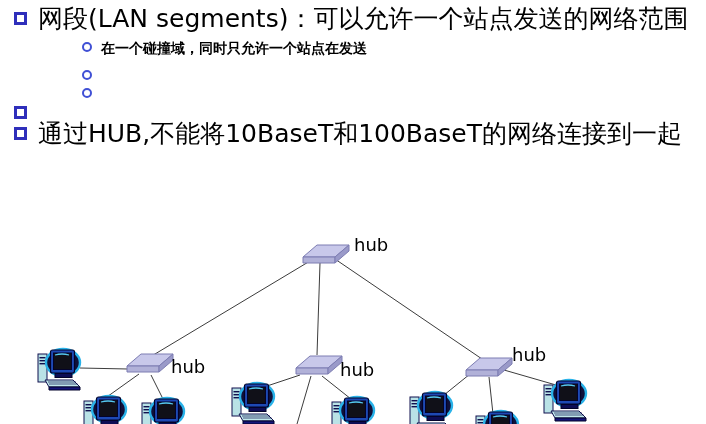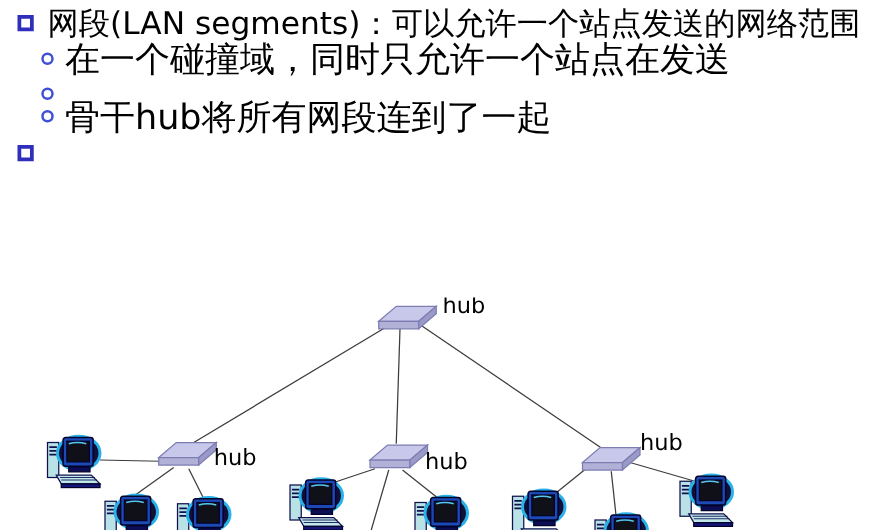--- a/index.html
+++ b/index.html
@@ -4,21 +4,21 @@
 <style>
   * { margin:0; padding:0; box-sizing:border-box; }
   html,body { width:706px; height:424px; }
   body { background:#fff; font-family:"DejaVu Sans", sans-serif; color:#000; }
   .slide { position:relative; width:706px; height:424px; background:#fff; overflow:hidden; }
 
   
   .text-block { position:absolute; left:0; top:4px; width:706px; }
   .row { display:flex; align-items:flex-start; white-space:nowrap; }
   .l1 { font-size:25px; line-height:30px; padding-left:14px; }
-  .l2 { font-size:28px; line-height:28px; padding-left:33px; }
+  .l2 { font-size:14px; line-height:28px; padding-left:82px;font-weight:bold; }
   .bullet-sq { flex:0 0 auto; width:13px; height:13px; border:3px solid #2f2fbb;
                margin:8px 11px 0 0; background:#fff; }
   .bullet-ci { flex:0 0 auto; width:10px; height:10px; border:2.5px solid #4050d5;
                border-radius:50%; margin:8px 9px 0 0; background:#fff; }
 
   
   .diagram { position:absolute; left:0; top:238px; width:706px; height:186px; overflow:hidden; }
   .links { position:absolute; left:0; top:0; }
   .links line { stroke:#3c3c3c; stroke-width:1; }
   .hub { position:absolute; width:52px; height:26px; }
@@ -40,24 +40,27 @@
     </div>
     <div class="row l2">
       <span class="bullet-ci"></span>
       <span>在一个碰撞域，同时只允许一个站点在发送</span>
     </div>
     <div class="row l2">
       <span class="bullet-ci"></span>
     </div>
     <div class="row l2">
       <span class="bullet-ci"></span>
-      <span>骨干hub将所有网段连到了一起</span>
     </div>
     <div class="row l1">
       <span class="bullet-sq"></span>
+    </div>
+    <div class="row l1">
+      <span class="bullet-sq"></span>
+      <span>通过HUB,不能将10BaseT和100BaseT的网络连接到一起</span>
     </div>
   </div>
 
   <svg class="defs-holder" aria-hidden="true">
     <defs>
       <symbol id="sym-hub" viewBox="0 0 52 26">
         <polygon points="3,15 17,3 49,3 35,15" fill="#c8c8ea" stroke="#7d7db2" stroke-width="1"></polygon>
         <polygon points="3,15 35,15 35,21 3,21" fill="#b1b1d8" stroke="#7d7db2" stroke-width="1"></polygon>
         <polygon points="35,15 49,3 49,9 35,21" fill="#9a9ac9" stroke="#7d7db2" stroke-width="1"></polygon>
       </symbol>

